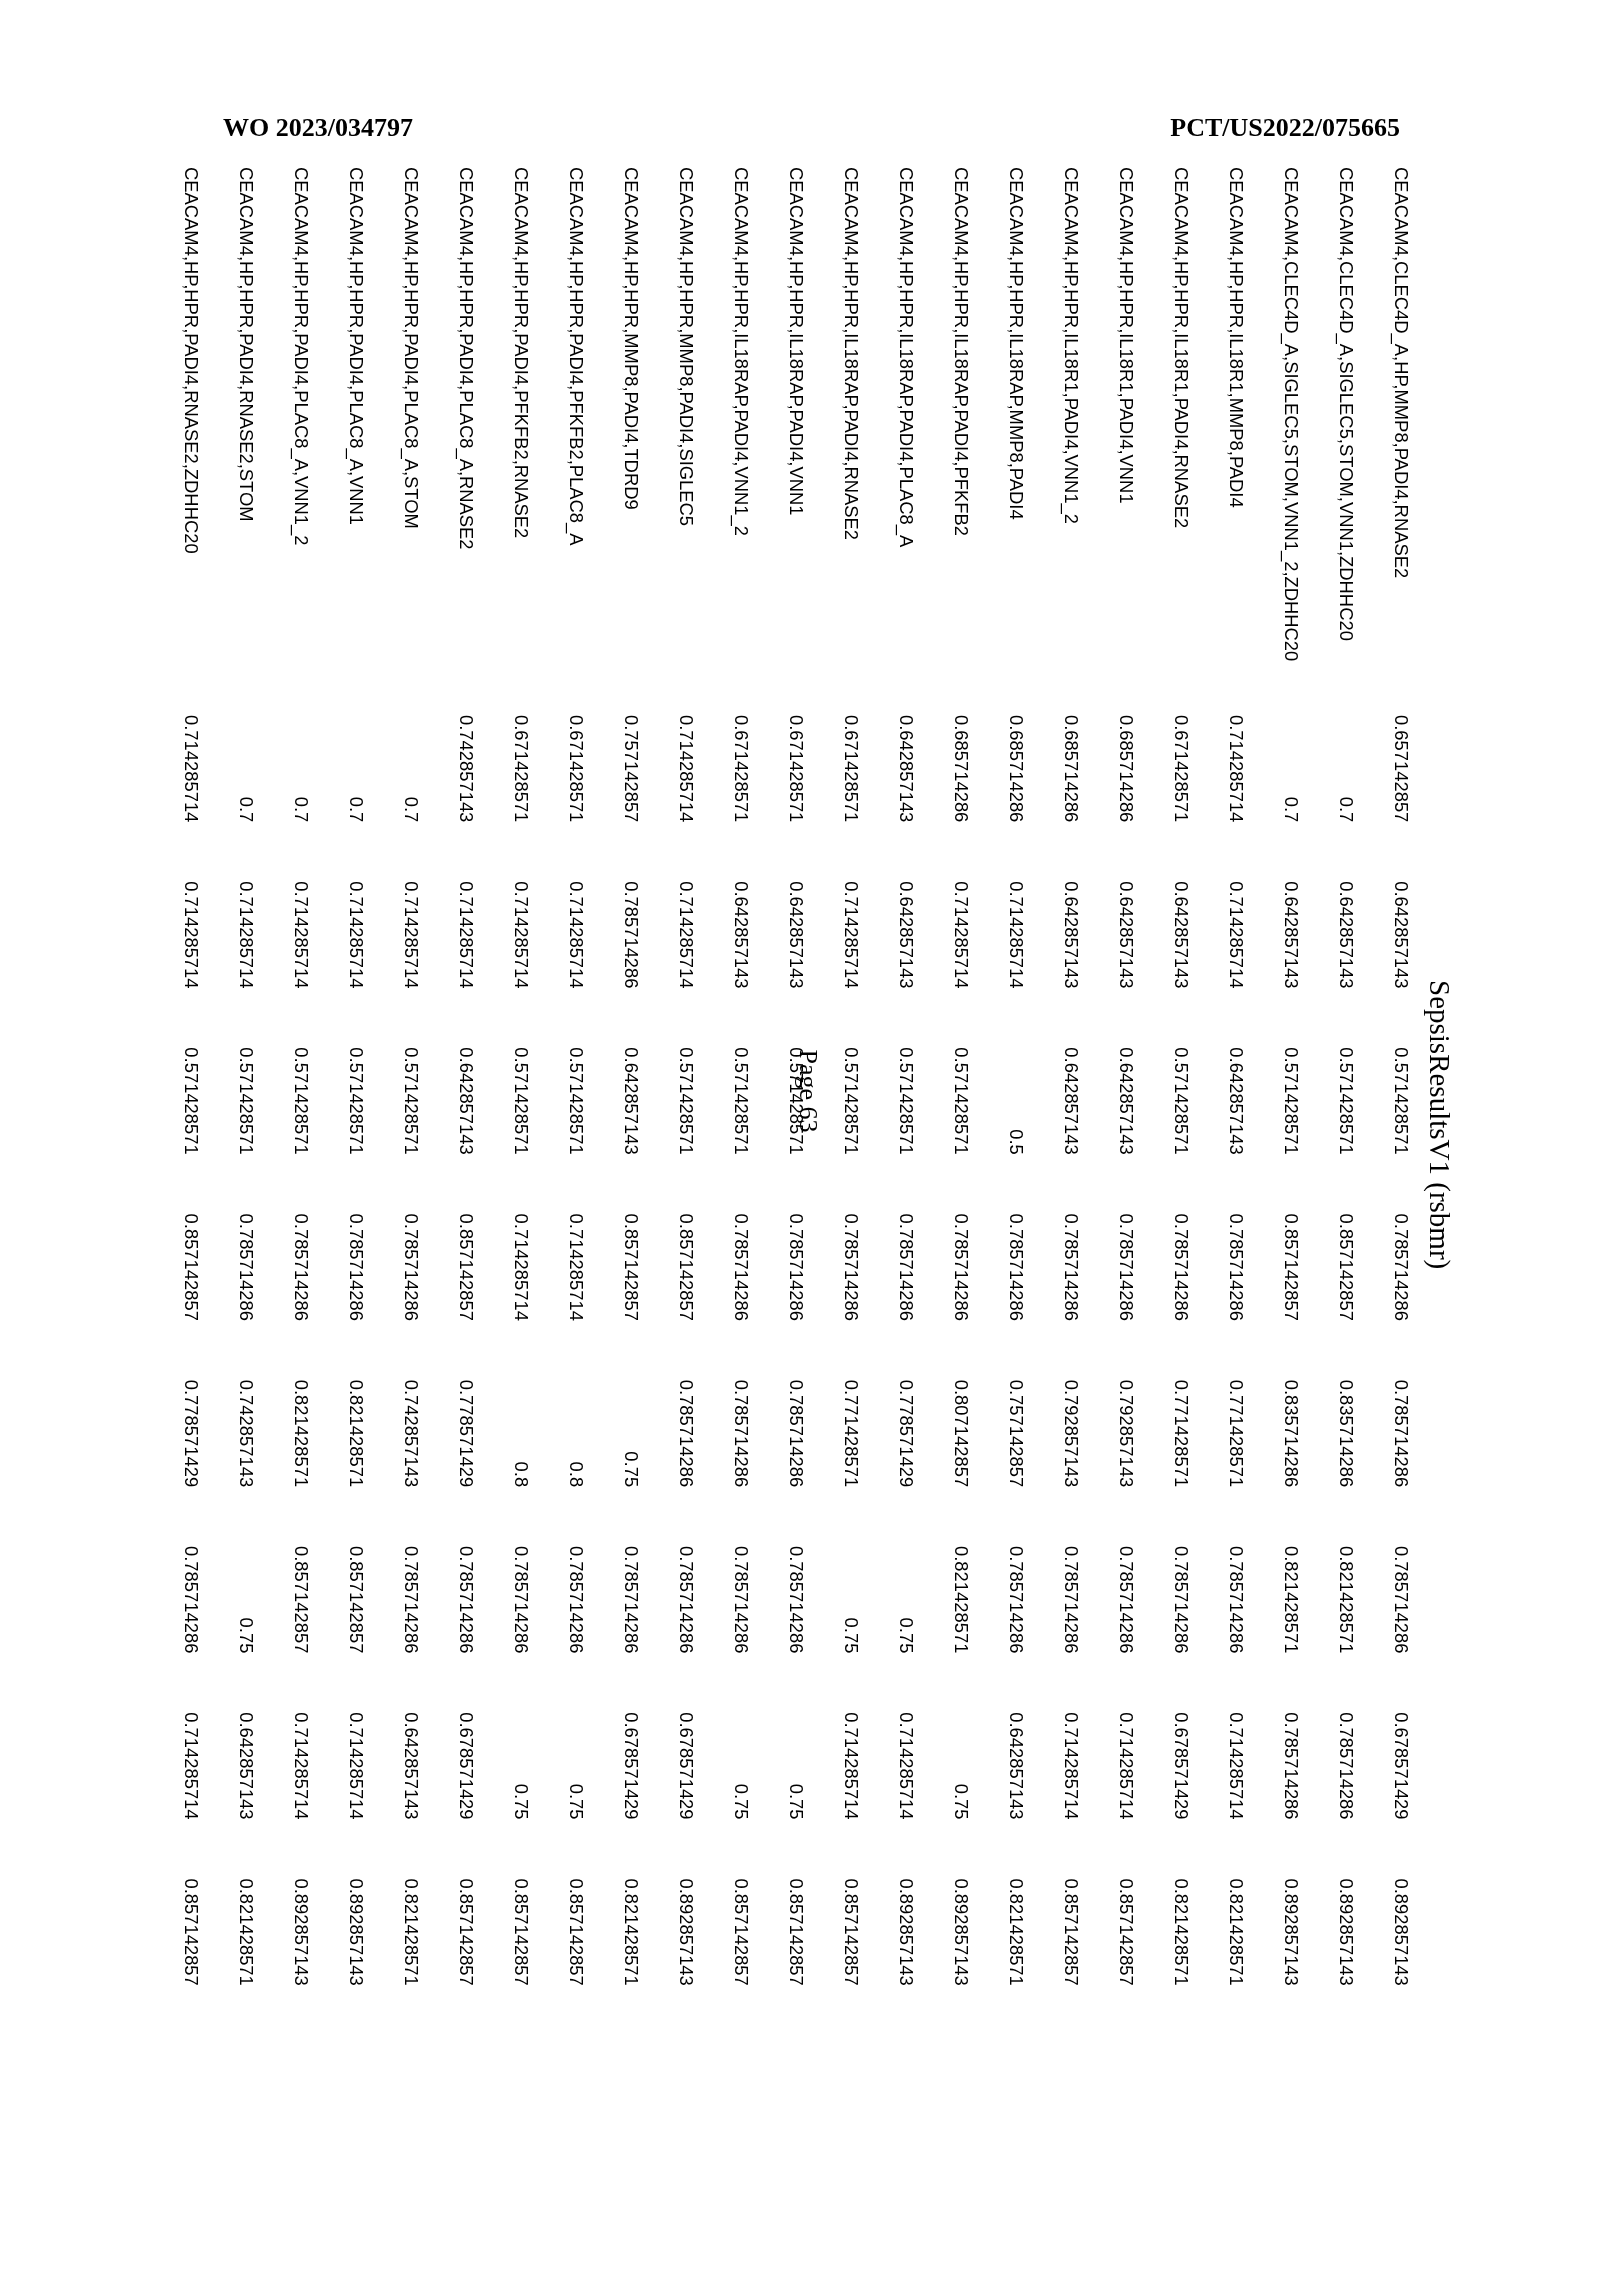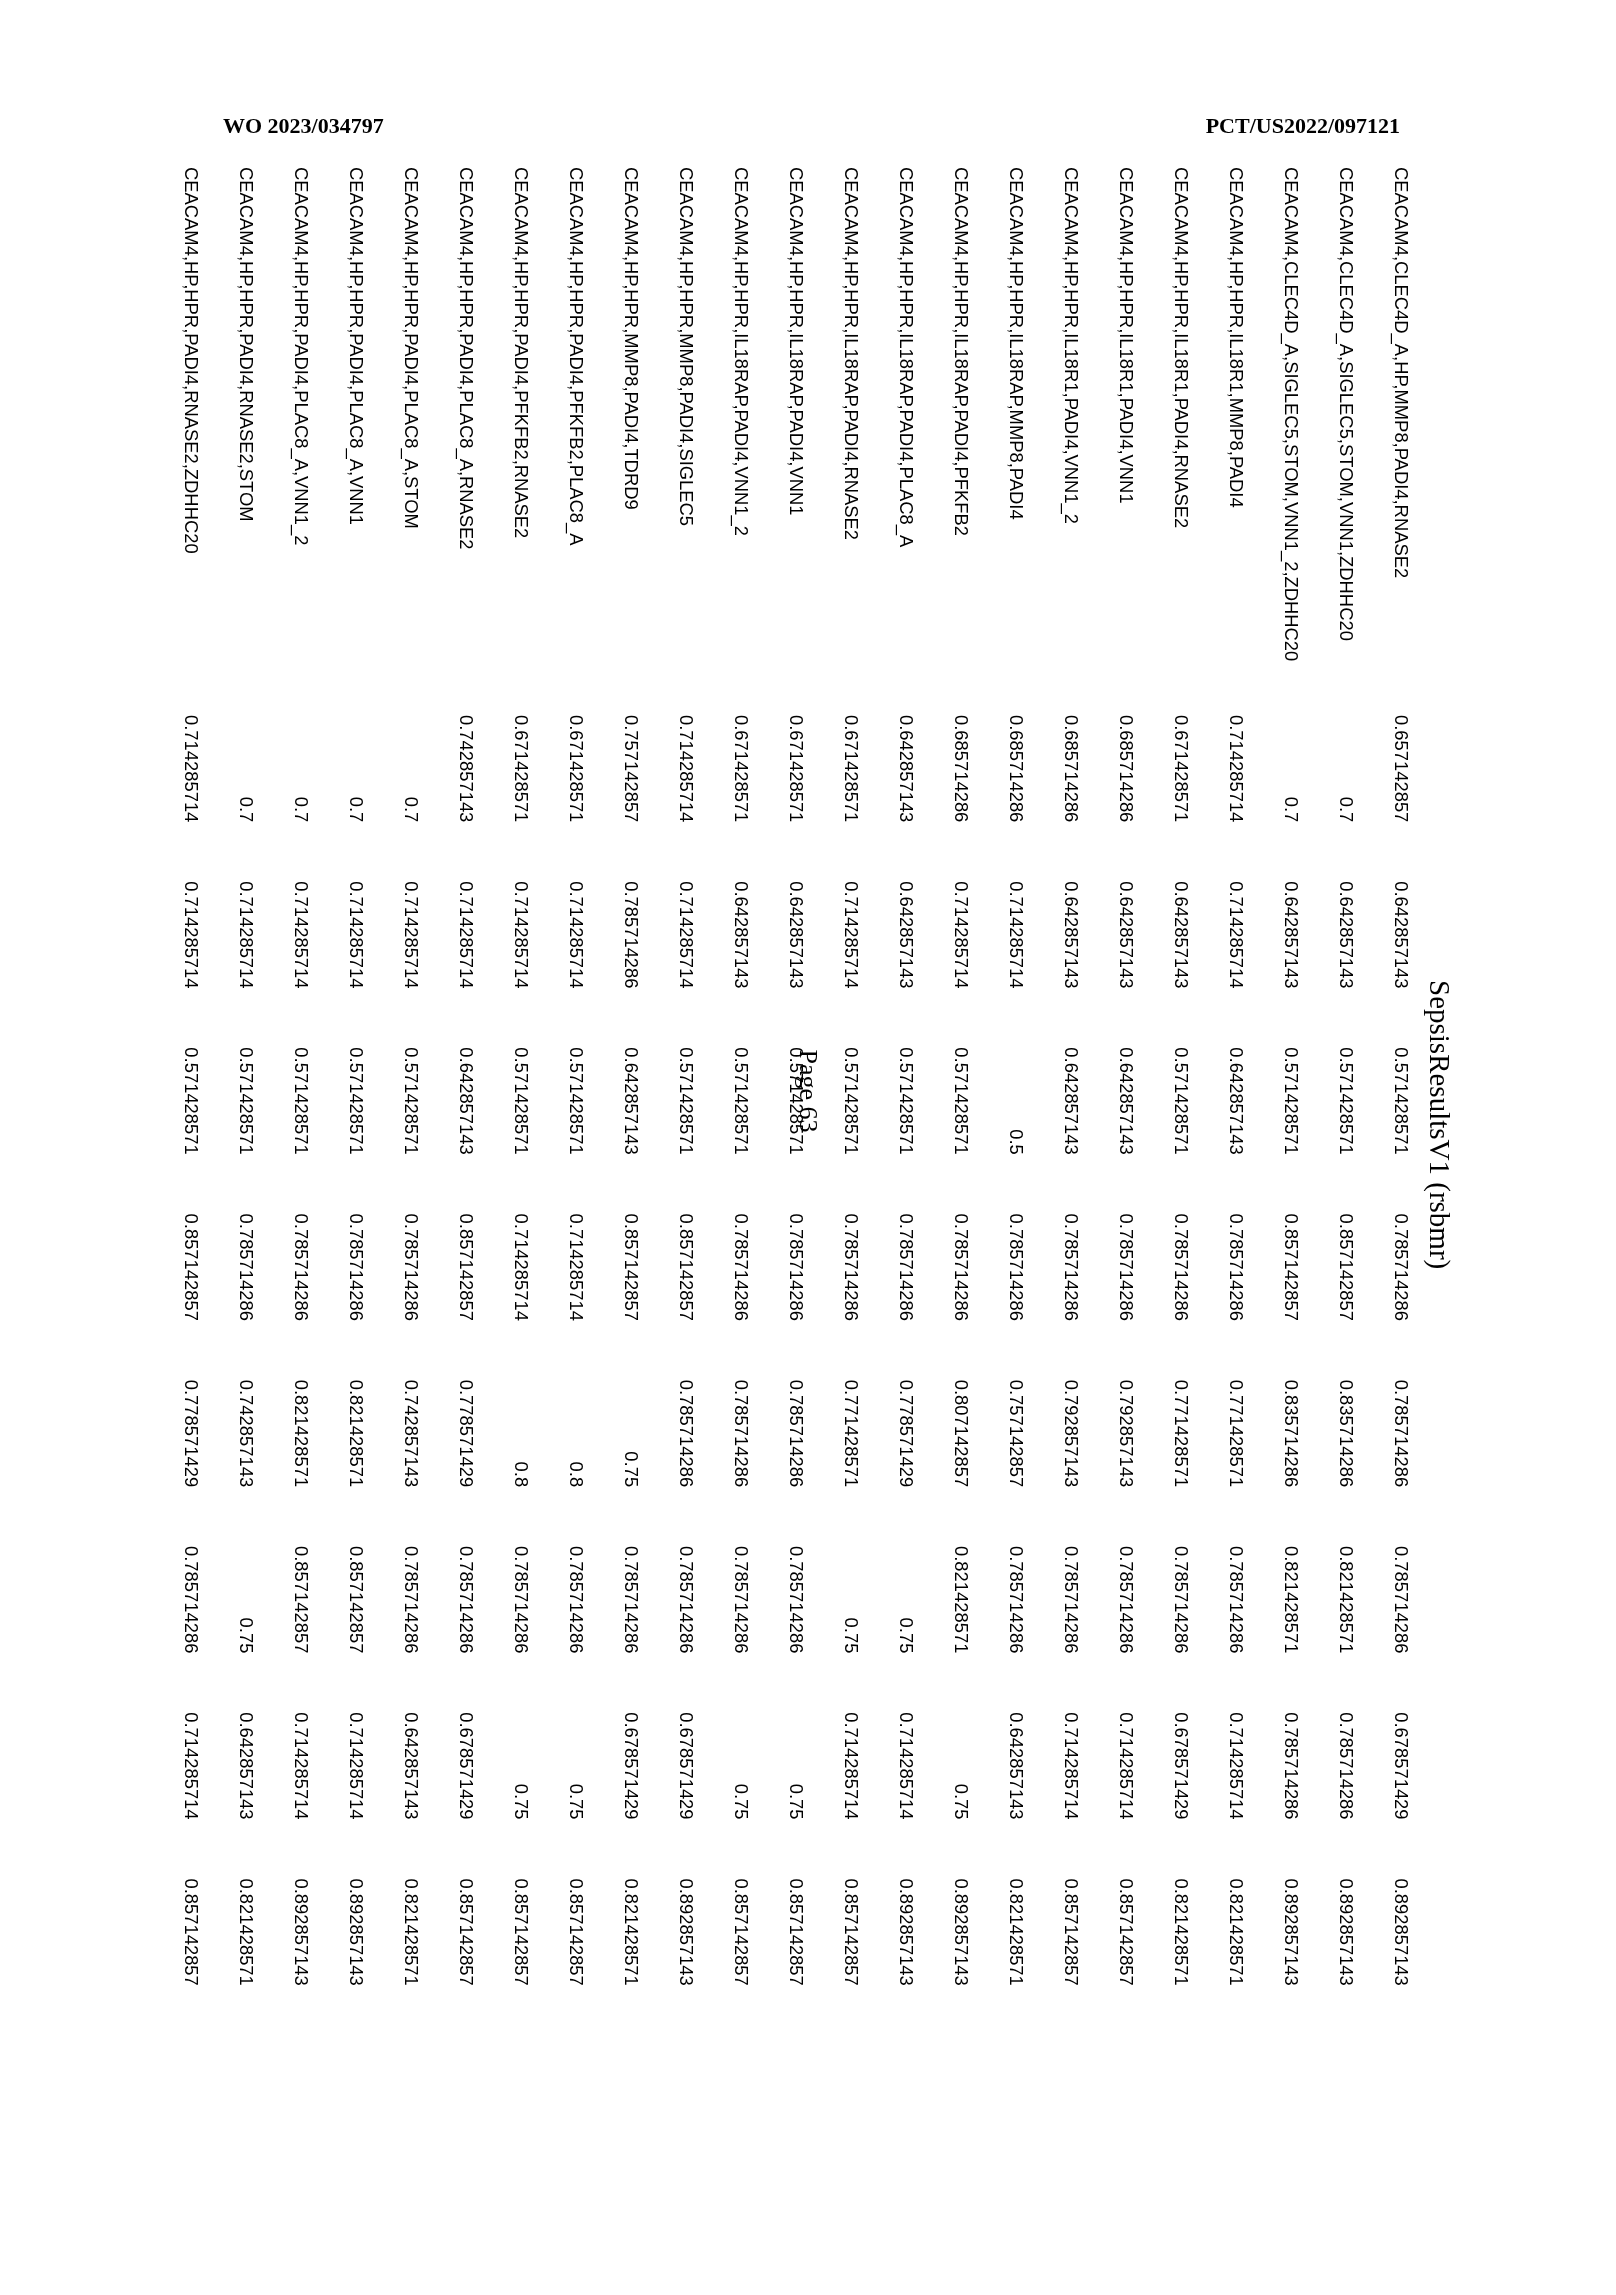--- a/index.html
+++ b/index.html
@@ -1,34 +1,34 @@
 <!DOCTYPE html>
 <html style="font-size:10.5px"><head>
 <meta charset="utf-8">
 <style>
   html, body { margin: 0; padding: 0; background: #ffffff; }
   body { width: 1616px; height: 2295px; position: relative; overflow: hidden; font-family: "Liberation Serif", serif; color: #000; }
-  .hdr { position: absolute; top: 113px; font-family: "Liberation Serif", serif; font-weight: bold; font-size: 22px; }
+  .hdr { position: absolute; top: 113px; font-family: "Liberation Serif", serif; font-weight: bold; font-size: 26px; }
   .hdr.left { left: 223px; }
   .hdr.right { right: 216px; }
   .pageno { position: absolute; left: 50%; top: 1076px; transform: translateX(-50%) rotate(90deg); transform-origin: center; font-family: "Liberation Serif", serif; font-size: 26px; white-space: nowrap; }
   
   .sheet { position: absolute; left: 1476px; top: 167px; width: 1824px; height: 1286px; transform-origin: 0 0; transform: rotate(90deg); }
   .title { position: absolute; top: 19.7px; left: 813px; font-family: "Liberation Serif", serif; font-size: 29px; white-space: nowrap; }
   table { position: absolute; top: 66px; left: 0; border-collapse: collapse; font-family: "Liberation Sans", sans-serif; font-size: 18.4px; }
   td { padding: 0; height: 29px; line-height: 18.4px; vertical-align: top; white-space: nowrap; }
   td.label { width: 453px; white-space: normal; line-height: 18.4px; }
   td.num { width: 169px; text-align: right; padding-right: 5.2px; }
   tr { height: 55px; }
 </style>
 </head>
 <body>
 
 <div class="hdr left">WO 2023/034797</div>
-<div class="hdr right">PCT/US2022/097121</div>
+<div class="hdr right">PCT/US2022/075665</div>
 
 <div class="sheet">
   <div class="title">SepsisResultsV1 (rsbmr)</div>
   <table>
     <tbody id="tbody">
         <tr>
           <td class="label">CEACAM4,CLEC4D_A,HP,MMP8,PADI4,RNASE2</td>
           <td class="num">0.657142857</td>
           <td class="num">0.642857143</td>
           <td class="num">0.571428571</td>

